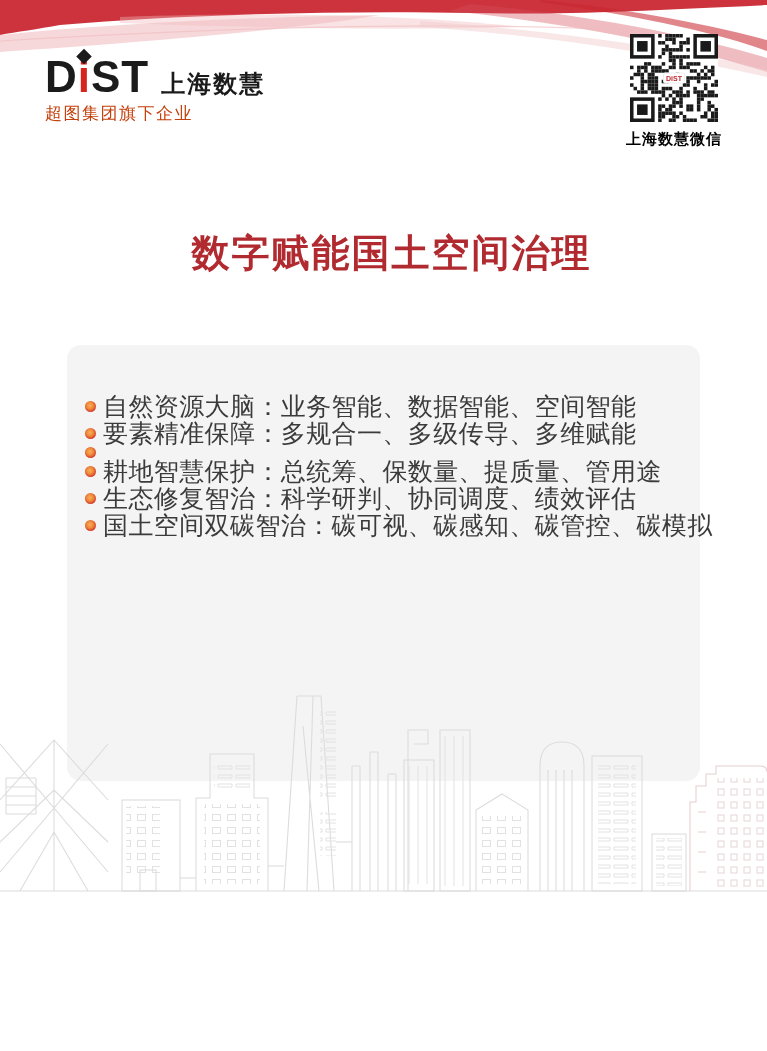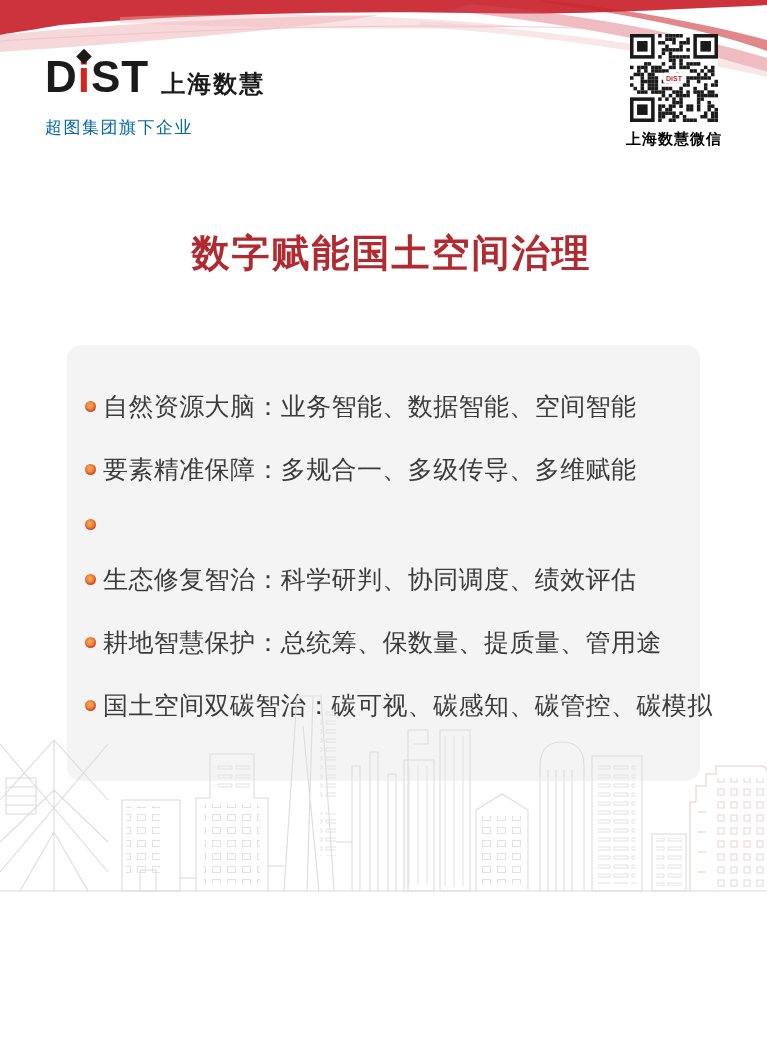--- a/index.html
+++ b/index.html
@@ -13,42 +13,42 @@
   
   .brand { position:absolute; left:45px; top:52px; }
   .logo-row { display:flex; align-items:baseline; white-space:nowrap; }
   .logo-latin { font-size:44px; font-weight:800; color:#1b1b1b; letter-spacing:1px; }
   .logo-i { position:relative; display:inline-block; color:#d6251d; }
   .i-diamond {
     position:absolute; left:50%; top:-1px; width:11px; height:11px;
     background:#1b1b1b; transform:translateX(-50%) rotate(45deg);
   }
   .logo-cn { font-size:24px; font-weight:700; color:#1b1b1b; margin-left:12px; letter-spacing:2px; }
-  .tagline { margin-top:14px; font-size:17px; color:#0369a1; letter-spacing:1.5px; }
+  .tagline { font-size:17px; color:#c2410c; letter-spacing:1.5px; }
   
   .qr-block { position:absolute; left:605px; top:34px; width:138px; text-align:center; }
   .qr { position:relative; width:88px; height:88px; margin:0 auto; background:#fff; }
   .qr svg { width:88px; height:88px; display:block; }
   .qr-center {
     position:absolute; left:50%; top:50%; transform:translate(-50%,-50%);
     background:#fff; border:1px solid #eee; border-radius:2px;
     padding:1px 2px; font-size:7px; font-weight:800; color:#c0262c; line-height:1;
   }
   .qr-caption { margin-top:8px; font-size:15px; color:#000000; letter-spacing:1px;font-weight:bold; }
   
   .title {
     position:absolute; top:228px; left:0; width:100%;
     text-align:center; font-size:38px; font-weight:800;
     color:#b02a30; letter-spacing:2px;padding-left:16px;
   }
   
   .card {
     position:absolute; left:67px; top:345px; width:633px; height:436px;
     background:#f4f4f4; border-radius:14px;
-    display:flex; flex-direction:column; gap:36px;
+    display:flex; flex-direction:column; 
     padding:48px 14px 0 18px;
   }
   .feature { display:flex; align-items:center; line-height:27px; }
   .bullet {
     flex:none; width:11px; height:11px; border-radius:50%; margin-right:7px;
     background:radial-gradient(circle at 45% 42%, #f7b05a 0%, #ef8a3a 38%, #d63a2a 72%, #c22a21 100%);
   }
   .ftext { font-size:25px; color:#3b3b3b; letter-spacing:0.4px; white-space:nowrap; }
   
   .skyline { position:absolute; left:0; bottom:0; width:767px; height:210px; display:block; }
@@ -315,25 +315,25 @@
     </div>
     <div class="feature">
       <span class="bullet"></span>
       <span class="ftext">要素精准保障：多规合一、多级传导、多维赋能</span>
     </div>
     <div class="feature">
       <span class="bullet"></span>
     </div>
     <div class="feature">
       <span class="bullet"></span>
+      <span class="ftext">耕地智慧保护：总统筹、保数量、提质量、管用途</span>
+    </div>
+    <div class="feature">
+      <span class="bullet"></span>
       <span class="ftext">生态修复智治：科学研判、协同调度、绩效评估</span>
-    </div>
-    <div class="feature">
-      <span class="bullet"></span>
-      <span class="ftext">耕地智慧保护：总统筹、保数量、提质量、管用途</span>
     </div>
     <div class="feature">
       <span class="bullet"></span>
       <span class="ftext">国土空间双碳智治：碳可视、碳感知、碳管控、碳模拟</span>
     </div>
   </section>
 
   <svg class="skyline" viewBox="0 0 767 210" xmlns="http://www.w3.org/2000/svg">
     <defs>
       <pattern id="pRung" width="18" height="9" patternUnits="userSpaceOnUse">

